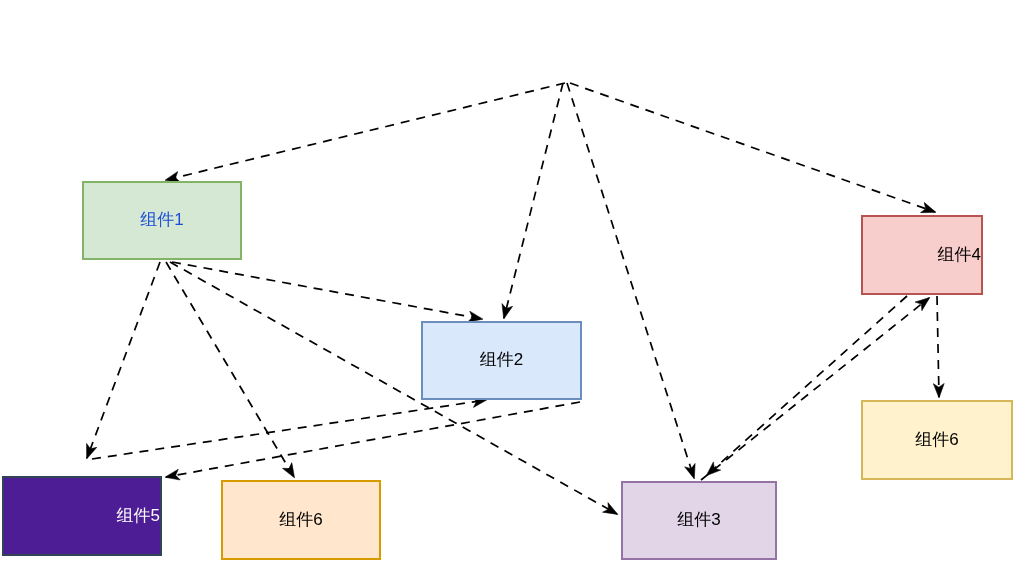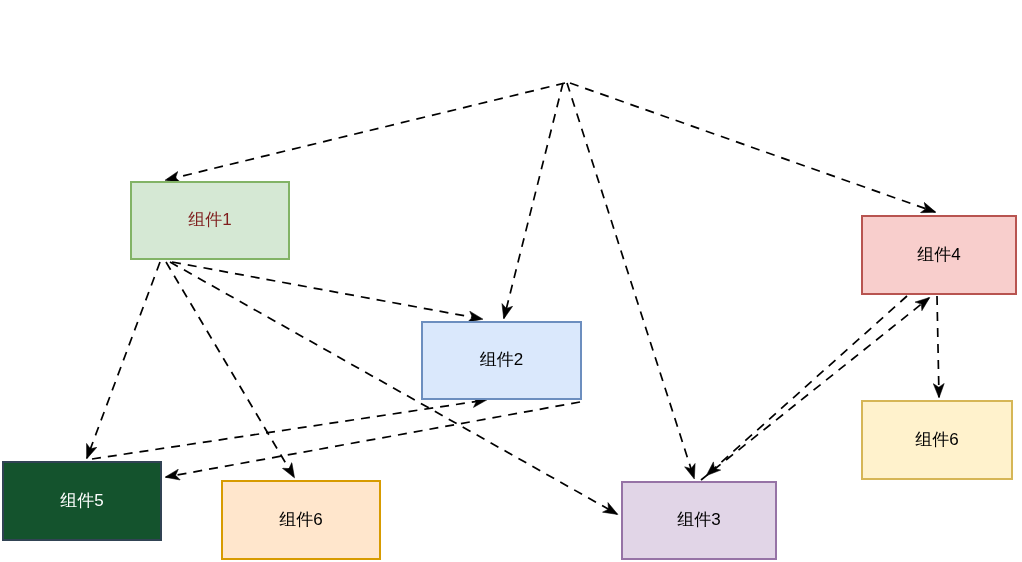--- a/index.html
+++ b/index.html
@@ -54,33 +54,33 @@
         <line x1="166" y1="262" x2="294" y2="477" stroke="#000000" stroke-width="1.7" stroke-dasharray="9,7" marker-end="url(#arrow)"></line>
         <line x1="170" y1="262" x2="617" y2="514" stroke="#000000" stroke-width="1.7" stroke-dasharray="9,7" marker-end="url(#arrow)"></line>
         <line x1="92" y1="459" x2="486" y2="400" stroke="#000000" stroke-width="1.7" stroke-dasharray="9,7" marker-end="url(#arrow)"></line>
         <line x1="580" y1="402" x2="166" y2="477" stroke="#000000" stroke-width="1.7" stroke-dasharray="9,7" marker-end="url(#arrow)"></line>
         <line x1="701" y1="480" x2="929" y2="298" stroke="#000000" stroke-width="1.7" stroke-dasharray="9,7" marker-end="url(#arrow)"></line>
         <line x1="907" y1="296" x2="707" y2="475" stroke="#000000" stroke-width="1.7" stroke-dasharray="9,7" marker-end="url(#arrow)"></line>
         <line x1="937" y1="296" x2="939" y2="397" stroke="#000000" stroke-width="1.7" stroke-dasharray="9,7" marker-end="url(#arrow)"></line>
       </g>
   </svg>
 
-    <div class="node" style="left: 82px; top: 181px; width: 160px; height: 79px; background: rgb(213, 232, 212); border-color: rgb(130, 179, 102); color: #7f1d1d; margin-left: 48px;">
+    <div class="node" style="left: 82px; top: 181px; width: 160px; height: 79px; background: rgb(213, 232, 212); border-color: rgb(130, 179, 102); color: #1d4ed8;">
       <span>组件1</span>
     </div>
     <div class="node" style="left: 421px; top: 321px; width: 161px; height: 79px; background: rgb(218, 232, 252); border-color: rgb(108, 142, 191); color: rgb(0, 0, 0);">
       <span>组件2</span>
     </div>
     <div class="node" style="left: 621px; top: 481px; width: 156px; height: 79px; background: rgb(225, 213, 231); border-color: rgb(150, 115, 166); color: rgb(0, 0, 0);">
       <span>组件3</span>
     </div>
-    <div class="node" style="left: 861px; top: 215px; width: 156px; height: 80px; background: rgb(248, 206, 204); border-color: rgb(184, 84, 80); color: rgb(0, 0, 0);">
+    <div class="node" style="left: 861px; top: 215px; width: 122px; height: 80px; background: rgb(248, 206, 204); border-color: rgb(184, 84, 80); color: rgb(0, 0, 0); justify-content: flex-end;">
       <span>组件4</span>
     </div>
-    <div class="node" style="left: 2px; top: 461px; width: 160px; height: 80px; background: #14532d; border-color: rgb(49, 67, 84); color: rgb(255, 255, 255);">
+    <div class="node" style="left: 2px; top: 476px; width: 160px; height: 80px; background: #4c1d95; border-color: rgb(49, 67, 84); color: rgb(255, 255, 255); justify-content: flex-end;">
       <span>组件5</span>
     </div>
     <div class="node" style="left: 221px; top: 480px; width: 160px; height: 80px; background: rgb(255, 230, 204); border-color: rgb(215, 155, 0); color: rgb(0, 0, 0);">
       <span>组件6</span>
     </div>
     <div class="node" style="left: 861px; top: 400px; width: 152px; height: 80px; background: rgb(255, 242, 204); border-color: rgb(214, 182, 86); color: rgb(0, 0, 0);">
       <span>组件6</span>
     </div>
   </div>
 

